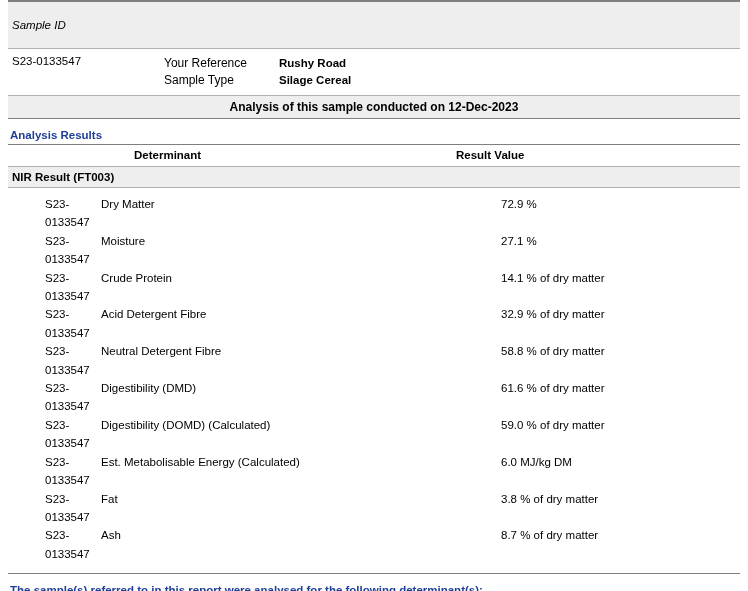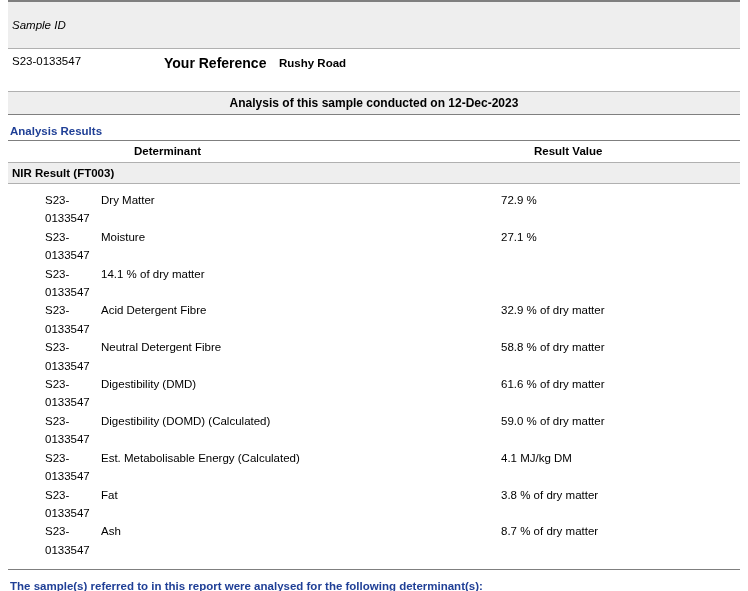--- a/index.html
+++ b/index.html
@@ -64,35 +64,34 @@
   }
   .kv {
     margin-left: 152px;
   }
   .kv-row {
     display: flex;
     line-height: 17px;
   }
   .kv-label {
     width: 115px;
-    font-size: 14px;
-    font-weight: bold;
+    font-size: 12px;
   }
   .kv-val {
     font-size: 11.5px;
     font-weight: bold;
   }
   .colhdr {
     display: flex;
     font-weight: bold;
     font-size: 11.5px;
     padding: 4px 4px 5px 4px;
   }
   .colhdr .c1 { width: 122px; }
-  .colhdr .c2 { width: 400px; }
+  .colhdr .c2 { width: 322px; }
   .colhdr .c3 { }
   .pkg-band {
     background: #eeeeee;
     font-weight: bold;
     font-size: 11.5px;
     padding: 4px 4px;
   }
   .res-row {
     display: flex;
     font-size: 11.5px;
@@ -125,20 +124,24 @@
 
   <div class="rule-thin"></div>
 
   <div class="sampleblock">
     <div class="sampleid">S23-0133547</div>
     <div class="kv">
       <div class="kv-row">
         <div class="kv-label">Your Reference</div>
         <div class="kv-val">Rushy Road</div>
       </div>
+      <div class="kv-row">
+        <div class="kv-label">Sample Type</div>
+        <div class="kv-val">Silage Cereal</div>
+      </div>
     </div>
   </div>
 
   <div class="rule-thin"></div>
 
   <div class="band-center">Analysis of this sample conducted on 12-Dec-2023</div>
 
   <div class="rule"></div>
 
   <div class="spacer6"></div>
@@ -167,20 +170,21 @@
       <div class="r2">Dry Matter</div>
       <div class="r3">72.9 %</div>
     </div>
     <div class="res-row">
       <div class="r1">S23-0133547</div>
       <div class="r2">Moisture</div>
       <div class="r3">27.1 %</div>
     </div>
     <div class="res-row">
       <div class="r1">S23-0133547</div>
+      <div class="r2">Crude Protein</div>
       <div class="r3">14.1 % of dry matter</div>
     </div>
     <div class="res-row">
       <div class="r1">S23-0133547</div>
       <div class="r2">Acid Detergent Fibre</div>
       <div class="r3">32.9 % of dry matter</div>
     </div>
     <div class="res-row">
       <div class="r1">S23-0133547</div>
       <div class="r2">Neutral Detergent Fibre</div>
@@ -192,21 +196,21 @@
       <div class="r3">61.6 % of dry matter</div>
     </div>
     <div class="res-row">
       <div class="r1">S23-0133547</div>
       <div class="r2">Digestibility (DOMD) (Calculated)</div>
       <div class="r3">59.0 % of dry matter</div>
     </div>
     <div class="res-row">
       <div class="r1">S23-0133547</div>
       <div class="r2">Est. Metabolisable Energy (Calculated)</div>
-      <div class="r3">4.1 MJ/kg DM</div>
+      <div class="r3">6.0 MJ/kg DM</div>
     </div>
     <div class="res-row">
       <div class="r1">S23-0133547</div>
       <div class="r2">Fat</div>
       <div class="r3">3.8 % of dry matter</div>
     </div>
     <div class="res-row">
       <div class="r1">S23-0133547</div>
       <div class="r2">Ash</div>
       <div class="r3">8.7 % of dry matter</div>

